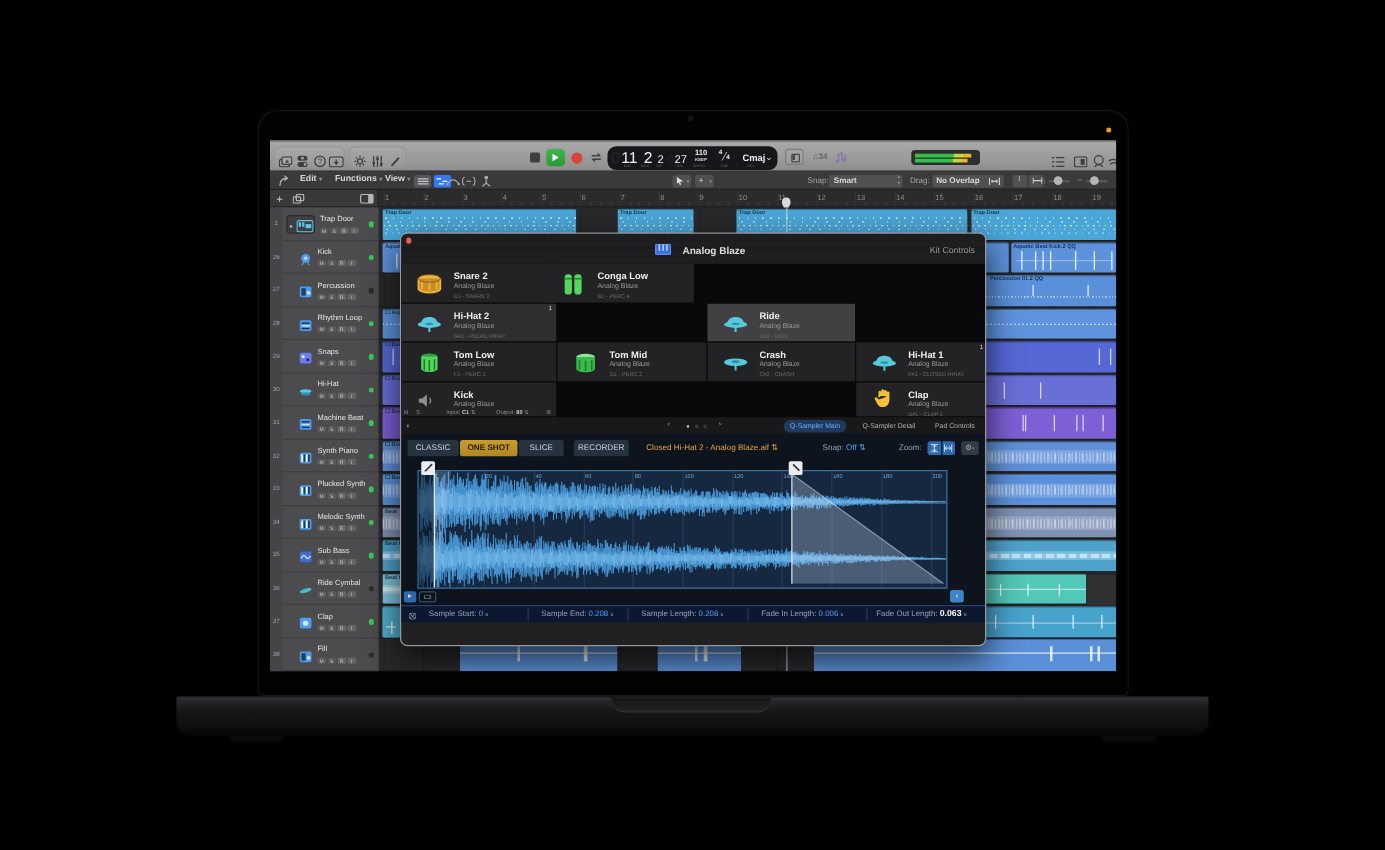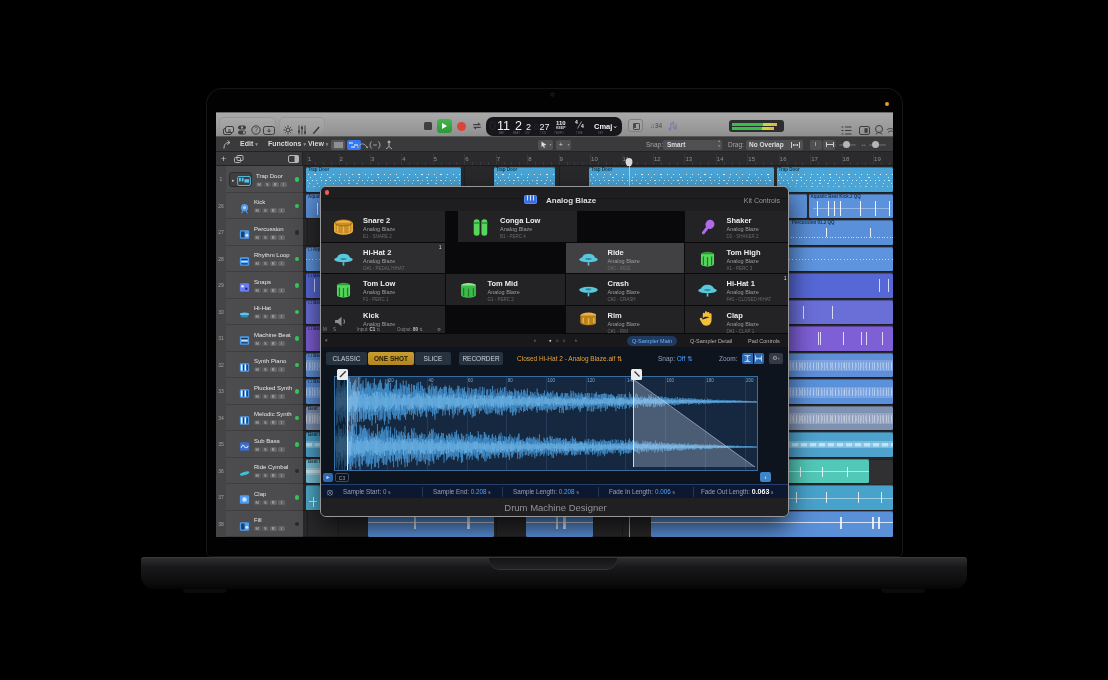--- a/index.html
+++ b/index.html
@@ -749,41 +749,30 @@
                 <ellipse cx="9" cy="4" rx="7.5" ry="2.6" fill="#f0b340"></ellipse>
                 <path d="M1.5 4v7c0 1.4 3.4 2.6 7.5 2.6s7.5-1.2 7.5-2.6V4" fill="#c98e26"></path>
                 <path d="M1.5 4v7c0 1.4 3.4 2.6 7.5 2.6s7.5-1.2 7.5-2.6V4" fill="none" stroke="#f0b340" stroke-width="1.2"></path>
                 <path d="M4 6.5v5M9 7v5.4M14 6.5v5" stroke="#f0b340" stroke-width="1.2"></path>
                 <ellipse cx="9" cy="4" rx="7.5" ry="2.6" fill="none" stroke="#8a5f12" stroke-width=".6"></ellipse>
               </svg></div>
             <div class="nm">Snare 2</div>
             <div class="ab">Analog Blaze</div>
             <div class="nt">E1 - SNARE 2</div>
           </div>
-          <div class="pcell" style="left:137px;top:0px;width:119.0px;height:30.5px;background:#232325;">
+          <div class="pcell" style="left:115px;top:0px;width:119.0px;height:30.5px;background:#232325;">
             <div class="picon"><svg width="21" height="19" viewBox="0 0 18 16">
                 <rect x="3.2" y="1" width="5" height="14" rx="2.3" fill="#56d65c"></rect>
                 <rect x="9.8" y="1" width="5" height="14" rx="2.3" fill="#56d65c"></rect>
                 <rect x="3.2" y="3.6" width="5" height="1.1" fill="#1e8a2e"></rect>
                 <rect x="9.8" y="3.6" width="5" height="1.1" fill="#1e8a2e"></rect>
               </svg></div>
             <div class="nm">Conga Low</div>
             <div class="ab">Analog Blaze</div>
             <div class="nt">B1 - PERC 4</div>
-          </div>
-          <div class="pcell" style="left:363.5px;top:0px;width:105.0px;height:30.5px;background:#232325;">
-            <div class="picon"><svg width="21" height="19" viewBox="0 0 18 16">
-                <g transform="rotate(38 9 8)">
-                  <ellipse cx="9" cy="4.6" rx="3.8" ry="4" fill="#b06ae8"></ellipse>
-                  <rect x="7.7" y="8" width="2.6" height="7" rx="1.2" fill="#b06ae8"></rect>
-                </g>
-              </svg></div>
-            <div class="nm">Shaker</div>
-            <div class="ab">Analog Blaze</div>
-            <div class="nt">D2 - SHAKER 2</div>
           </div>
           <div class="pcell" style="left:0px;top:31.5px;width:123.5px;height:30.0px;background:#2e2e31;">
             <div class="picon"><svg width="21" height="19" viewBox="0 0 18 16">
                 <path d="M3.5 7.2C3.5 4.4 6 3 9 3s5.5 1.4 5.5 4.2z" fill="#58c8dc"></path>
                 <ellipse cx="9" cy="8" rx="8" ry="2.4" fill="#58c8dc"></ellipse>
                 <ellipse cx="9" cy="7.6" rx="2.8" ry=".8" fill="#2e8ba0"></ellipse>
                 <path d="M9 10.4v2.8" stroke="#58c8dc" stroke-width="1.4"></path>
               </svg></div>
             <div class="nm">Hi-Hat 2</div>
             <div class="ab">Analog Blaze</div>
@@ -793,30 +782,20 @@
           <div class="pcell" style="left:244.5px;top:31.5px;width:118.0px;height:30.0px;background:#414144;">
             <div class="picon"><svg width="21" height="19" viewBox="0 0 18 16">
                 <path d="M3.5 7.2C3.5 4.4 6 3 9 3s5.5 1.4 5.5 4.2z" fill="#58c8dc"></path>
                 <ellipse cx="9" cy="8" rx="8" ry="2.4" fill="#58c8dc"></ellipse>
                 <ellipse cx="9" cy="7.6" rx="2.8" ry=".8" fill="#2e8ba0"></ellipse>
                 <path d="M9 10.4v2.8" stroke="#58c8dc" stroke-width="1.4"></path>
               </svg></div>
             <div class="nm">Ride</div>
             <div class="ab">Analog Blaze</div>
             <div class="nt">D#2 - RIDE</div>
-          </div>
-          <div class="pcell" style="left:363.5px;top:31.5px;width:105.0px;height:30.0px;background:#232325;">
-            <div class="picon"><svg width="21" height="19" viewBox="0 0 18 16">
-                <ellipse cx="9" cy="3.4" rx="5.6" ry="2" fill="#2f9e3c"></ellipse>
-                <path d="M3.4 3.4v8.5c0 1.2 2.5 2.2 5.6 2.2s5.6-1 5.6-2.2V3.4" fill="#56d65c"></path>
-                <path d="M5.5 5.4v7.5M9 5.8v7.8M12.5 5.4v7.5" stroke="#1e7a2c" stroke-width="1.1"></path>
-              </svg></div>
-            <div class="nm">Tom High</div>
-            <div class="ab">Analog Blaze</div>
-            <div class="nt">A1 - PERC 3</div>
           </div>
           <div class="pcell" style="left:124.5px;top:62.5px;width:119.0px;height:31.0px;background:#232325;">
             <div class="picon"><svg width="21" height="19" viewBox="0 0 18 16">
                 <ellipse cx="9" cy="3.8" rx="6.4" ry="2.2" fill="#8fe896"></ellipse>
                 <path d="M2.6 3.8v8c0 1.3 2.9 2.4 6.4 2.4s6.4-1.1 6.4-2.4v-8" fill="#3dbb4a"></path>
                 <path d="M4.8 6v6.6M9 6.4v7M13.2 6v6.6" stroke="#1e7a2c" stroke-width="1.1"></path>
               </svg></div>
             <div class="nm">Tom Mid</div>
             <div class="ab">Analog Blaze</div>
             <div class="nt">G1 - PERC 2</div>
@@ -860,30 +839,20 @@
               </svg></div>
             <div class="nm">Kick</div>
             <div class="ab">Analog Blaze</div>
             <div style="position:absolute;left:0;bottom:0px;width:100%;height:6.5px;font-size:4.5px;color:#8a8a8c;">
               <span style="position:absolute;left:2px;">M</span>
               <span style="position:absolute;left:12px;">S</span>
               <span style="position:absolute;left:36px;">Input: <b style="color:#c9c9cb;">C1</b> ⇅</span>
               <span style="position:absolute;left:76px;">Output: <b style="color:#c9c9cb;">80</b> ⇅</span>
               <span style="position:absolute;left:116px;">⚙ ▾</span>
             </div>
-          </div>
-          <div class="pcell" style="left:244.5px;top:94.5px;width:118.0px;height:27.5px;background:#232325;">
-            <div class="picon" style="top:4.5px;height:15.5px;overflow:hidden;"><svg width="21" height="19" viewBox="0 0 18 16">
-                <ellipse cx="9" cy="4.5" rx="7" ry="2.4" fill="#f0b340"></ellipse>
-                <path d="M2 4.5v6c0 1.3 3.1 2.4 7 2.4s7-1.1 7-2.4v-6" fill="#b8821f"></path>
-                <path d="M4.5 6.5v4.5M9 7v5M13.5 6.5v4.5" stroke="#f0b340" stroke-width="1.2"></path>
-              </svg></div>
-            <div class="nm">Rim</div>
-            <div class="ab">Analog Blaze</div>
-            <div class="nt">C#1 - RIM</div>
           </div>
           <div class="pcell" style="left:363.5px;top:94.5px;width:105.0px;height:27.5px;background:#232325;">
             <div class="picon" style="top:4.5px;height:15.5px;overflow:hidden;"><svg width="20" height="18" viewBox="0 0 18 16">
                 <path d="M5.2 7.2V3.4c0-1.5 2-1.5 2 0V6M7.2 6V2.2c0-1.5 2-1.5 2 0V6M9.2 6V2.8c0-1.5 2-1.5 2 0V6.5M11.2 6.5V3.8c0-1.4 1.9-1.4 1.9 0v4.4c0 3.6-1.8 5.8-4.6 5.8-2.2 0-3.3-.8-4.4-2.8L2.7 8.6c-.8-1.3.8-2.3 1.7-1.2l.8 1.1z" fill="#f3c03c"></path>
               </svg></div>
             <div class="nm">Clap</div>
             <div class="ab">Analog Blaze</div>
             <div class="nt">D#1 - CLAP 1</div>
           </div>
         </div>
@@ -977,16 +946,15 @@
           <i style="position:absolute;left:181px;top:2px;width:1px;height:10px;background:#23375a;display:block;"></i>
           <i style="position:absolute;left:277px;top:2px;width:1px;height:10px;background:#23375a;display:block;"></i>
           <i style="position:absolute;left:372px;top:2px;width:1px;height:10px;background:#23375a;display:block;"></i>
           <span style="position:absolute;left:6px;top:0px;color:#a8b2c6;font-size:9px;">⦻</span>
           <span style="position:absolute;left:22px;">Sample Start: <b style="color:#4da0ff;font-weight:normal;">0</b> <span style="font-size:4.5px;">s</span></span>
           <span style="position:absolute;left:112px;">Sample End: <b style="color:#4da0ff;font-weight:normal;">0.208</b> <span style="font-size:4.5px;">s</span></span>
           <span style="position:absolute;left:192px;">Sample Length: <b style="color:#4da0ff;font-weight:normal;">0.208</b> <span style="font-size:4.5px;">s</span></span>
           <span style="position:absolute;left:288px;">Fade In Length: <b style="color:#4da0ff;font-weight:normal;">0.006</b> <span style="font-size:4.5px;">s</span></span>
           <span style="position:absolute;left:380px;">Fade Out Length: <b style="color:#fff;font-weight:bold;font-size:7px;">0.063</b> <span style="font-size:4.5px;">s</span></span>
         </div>
-        <div id="wfoot" class="abs">Drum Machine Designer</div>
       </div>
   </div>
 </div>
 
 </body></html>

